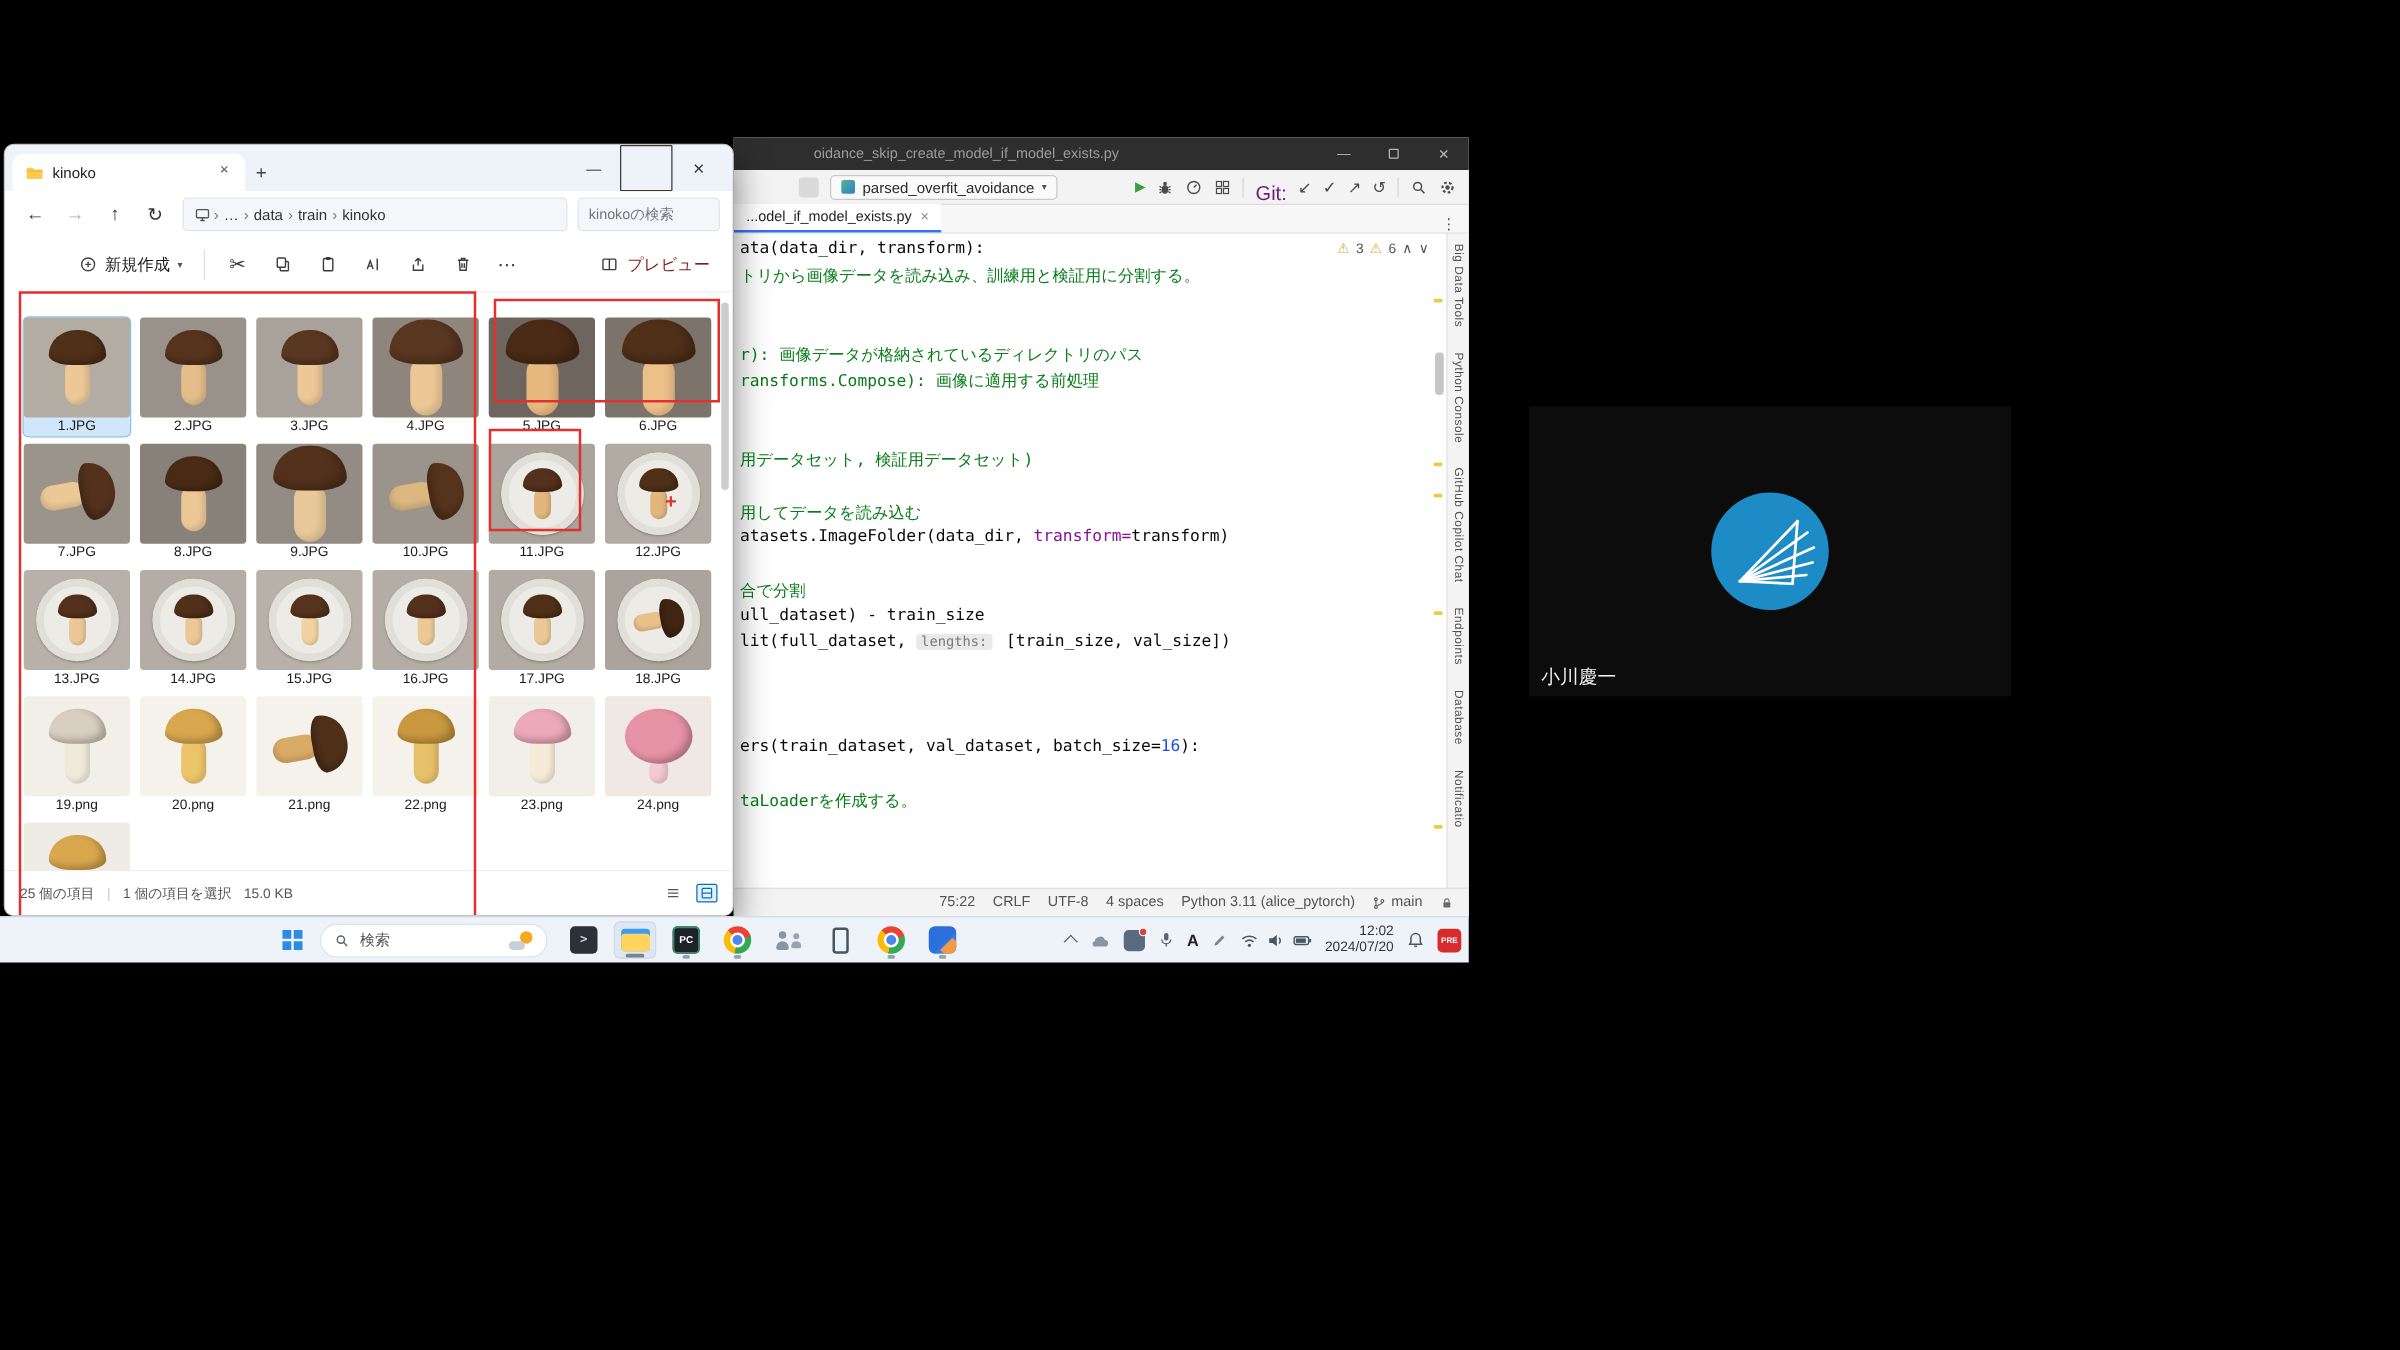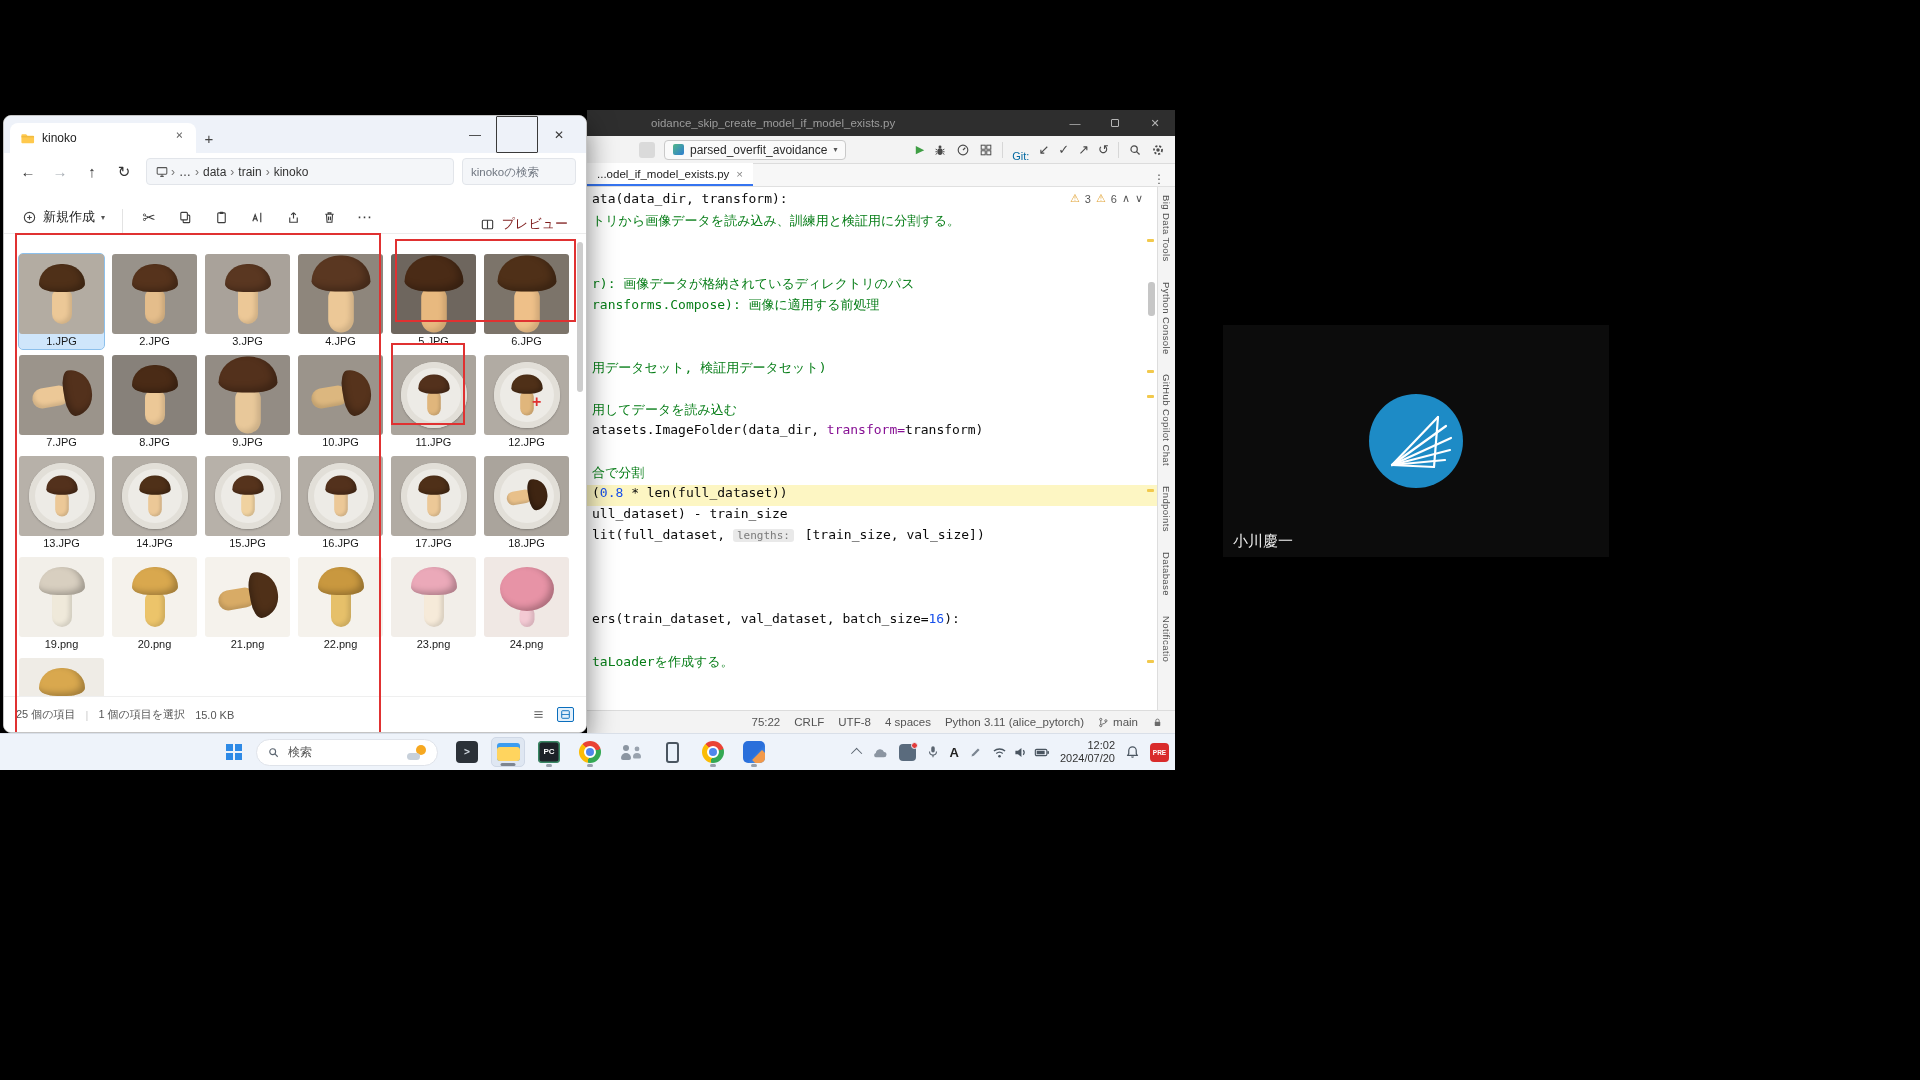--- a/index.html
+++ b/index.html
@@ -23,22 +23,22 @@
   .ex-navbar { height:37px; display:flex; align-items:center; gap:4px; padding:0 10px; background:#fff; flex:0 0 auto; }
   .navbtn { width:28px; height:26px; display:flex; align-items:center; justify-content:center; color:#333; font-size:15px; border-radius:4px; }
   .navbtn.dis { color:#a6acb3; }
   .ex-address { flex:1; height:27px; background:#f4f6f9; border:1px solid #e2e5ea; border-radius:4px;
     display:flex; align-items:center; gap:2px; padding:0 8px; font-size:12px; color:#333; margin:0 4px; }
   .crumb { padding:0 4px; white-space:nowrap; }
   .crumb-sep { color:#777; font-size:12px; }
   .ex-search { width:114px; height:27px; background:#f4f6f9; border:1px solid #e2e5ea; border-radius:4px;
     font-size:11.5px; color:#666; padding:0 8px; outline:none; }
   .ex-search::placeholder { color:#6f7680; }
-  .ex-toolbar { height:44px; display:flex; align-items:flex-end; padding:0 10px; gap:2px;
-    border-bottom:1px solid #ececec; background:#fff; flex:0 0 auto; }
+  .ex-toolbar { height:44px; display:flex; align-items:center; padding:0 10px; gap:2px;
+    border-bottom:1px solid #ececec; background:#fff; flex:0 0 auto;margin-left:41px; }
   .tbtn { height:32px; min-width:34px; display:flex; align-items:center; justify-content:center; border-radius:4px; color:#3c3c3c; }
   .tb-new { display:flex; align-items:center; gap:6px; font-size:13px; color:#1a1a1a; padding:0 8px; height:32px; border-radius:4px; }
   .tb-new .chev { font-size:8px; color:#555; }
   .tb-div { width:1px; height:24px; background:#e3e3e3; margin:0 7px; }
   .tb-dots { font-size:15px; color:#3c3c3c; letter-spacing:1px; }
   .tb-spacer { flex:1; }
   .tb-preview { display:flex; align-items:center; gap:7px; font-size:13px; color:#7f1d1d; padding:0 8px; }
   .ex-content { position:relative; flex:1; background:#fff; overflow:hidden; }
   .fgrid { position:absolute; left:15px; top:20px; display:grid;
     grid-template-columns:repeat(6,85px); column-gap:8px; row-gap:6px; }
@@ -78,21 +78,21 @@
     padding:0 10px; gap:9px; font-size:12px; color:#333; flex:0 0 auto; }
   .pc-left-ico { margin-left:42px; width:16px; height:16px; border-radius:3px; background:#dadada; }
   .runpill { display:flex; align-items:center; gap:6px; border:1px solid #c9c9c9; background:#fafafa;
     border-radius:4px; padding:2px 8px; font-size:12px; color:#2a2a2a; }
   .runpill .cfgico { width:11px; height:11px; border-radius:2px; background:linear-gradient(135deg,#52b788,#2d7dd2); }
   .runpill .chev { font-size:8px; color:#555; }
   .pc-right-icons { margin-left:auto; display:flex; align-items:center; gap:9px; }
   .gicon { color:#4a4a4a; font-size:13px; line-height:1; }
   .run-tri { color:#3f9e44; font-size:11px; }
   .pc-sep { width:1px; height:16px; background:#d7d7d7; }
-  .gitlabel { color:#0369a1; font-size:11px;margin-top:13px; }
+  .gitlabel { color:#701a75; font-size:16px;margin-top:13px; }
   .pc-tabs { height:23px; background:#f7f7f7; border-bottom:1px solid #e0e0e0; display:flex; align-items:flex-end; flex:0 0 auto; }
   .pc-tab { display:flex; align-items:center; gap:7px; background:#fff; border-bottom:2px solid #3574f0;
     height:23px; padding:0 10px; font-size:11.5px; color:#222; }
   .pc-tab .x { color:#888; }
   .pc-kebab { margin-left:auto; color:#555; font-size:12px; padding:0 10px; }
   .pc-main { flex:1; display:flex; min-height:0; }
   .pc-editor { position:relative; flex:1; background:#fff; overflow:hidden; padding-top:4px; }
   .cl { height:21px; line-height:21px; font:13px "DejaVu Sans Mono",monospace; white-space:pre; padding-left:5px; }
   .cl.hl { background:#fdf6c3; }
   .c-code { color:#0a0a0a; }
@@ -246,21 +246,20 @@
             <div class="cl"><span class="c-comment">r): 画像データが格納されているディレクトリのパス</span></div>
             <div class="cl"><span class="c-comment">ransforms.Compose): 画像に適用する前処理</span></div>
             <div class="cl"></div>
             <div class="cl"></div>
             <div class="cl"><span class="c-comment">用データセット, 検証用データセット)</span></div>
             <div class="cl"></div>
             <div class="cl"><span class="c-comment">用してデータを読み込む</span></div>
             <div class="cl"><span class="c-code">atasets.ImageFolder(data_dir, </span><span class="c-named">transform=</span><span class="c-code">transform)</span></div>
             <div class="cl"></div>
             <div class="cl"><span class="c-comment">合で分割</span></div>
-            <div class="cl hl"><span class="c-code">(</span><span class="c-number">0.8</span><span class="c-code"> * len(full_dataset))</span></div>
             <div class="cl"><span class="c-code">ull_dataset) - train_size</span></div>
             <div class="cl"><span class="c-code">lit(full_dataset, </span><span class="c-hint">lengths:</span><span class="c-code"> [train_size, val_size])</span></div>
             <div class="cl"></div>
             <div class="cl"></div>
             <div class="cl"></div>
             <div class="cl"><span class="c-code">ers(train_dataset, val_dataset, batch_size=</span><span class="c-number">16</span><span class="c-code">):</span></div>
             <div class="cl"></div>
             <div class="cl"><span class="c-comment">taLoaderを作成する。</span></div>
           </div>
         <div class="inspect">

